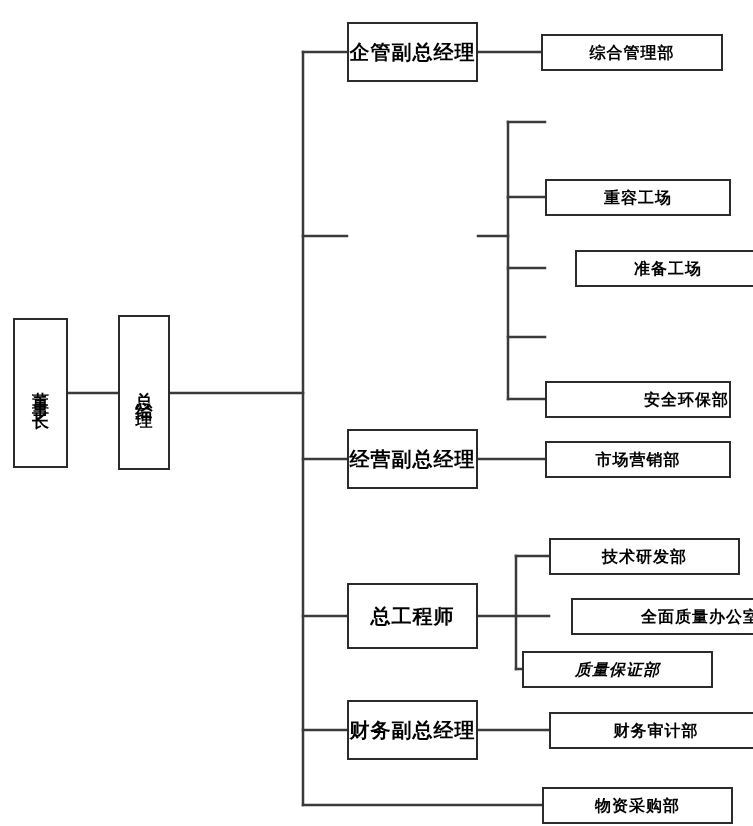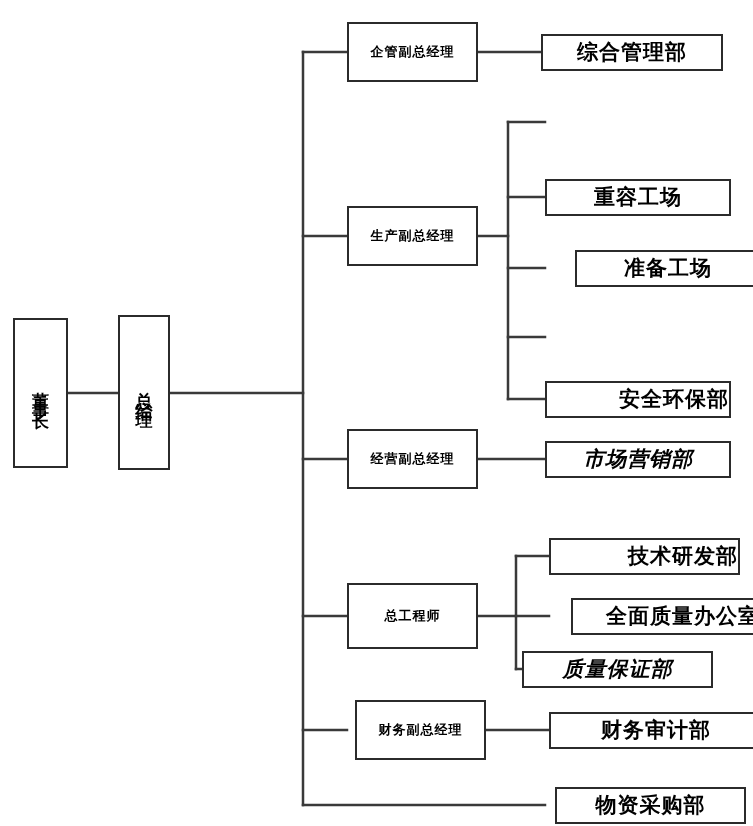--- a/index.html
+++ b/index.html
@@ -46,22 +46,22 @@
     writing-mode: vertical-rl;
     text-orientation: upright;
   }
   .node.vertical .label {
     writing-mode: vertical-rl;
     text-orientation: upright;
     letter-spacing: 10px;
     line-height: 1;
   }
   .lvl0 { font-size: 17px; }
-  .lvl1 { font-size: 13px; }
-  .lvl2 { font-size: 21px; }
+  .lvl1 { font-size: 20px; }
+  .lvl2 { font-size: 16px; }
 </style>
 </head>
 <body>
 
 <div id="chart-root">
 
   <svg id="connectors" viewBox="0 0 753 826" xmlns="http://www.w3.org/2000/svg">
     <g stroke="#3a3a3a" stroke-width="2.5" fill="none" stroke-linecap="square">
 
       <line x1="68" y1="393" x2="118" y2="393"></line>
@@ -105,33 +105,30 @@
   </div>
 
   <div class="node vertical lvl0" style="left:118px; top:315px; width:52px; height:155px;">
     <span class="label">总经理</span>
   </div>
 
   <div class="node lvl1" style="left:347px; top:22px; width:131px; height:60px;">
     <span class="label">企管副总经理</span>
   </div>
 
-  <div class="node lvl1" style="left:347px; top:206px; width:131px; height:60px;">
-    <span class="label">生产副总经理</span>
-  </div>
 
   <div class="node lvl1" style="left:347px; top:429px; width:131px; height:60px;">
     <span class="label">经营副总经理</span>
   </div>
 
   <div class="node lvl1" style="left:347px; top:583px; width:131px; height:66px;">
     <span class="label">总工程师</span>
   </div>
 
-  <div class="node lvl1" style="left:347px; top:700px; width:131px; height:60px;margin-left:8px;">
+  <div class="node lvl1" style="left:347px; top:700px; width:131px; height:60px;">
     <span class="label">财务副总经理</span>
   </div>
 
   <div class="node lvl2" style="left:541px; top:34px; width:182px; height:37px;">
     <span class="label">综合管理部</span>
   </div>
 
 
   <div class="node lvl2" style="left:545px; top:179px; width:186px; height:37px;text-align:right;">
     <span class="label">重容工场</span>
@@ -139,37 +136,37 @@
 
   <div class="node lvl2" style="left:575px; top:250px; width:186px; height:37px;">
     <span class="label">准备工场</span>
   </div>
 
 
   <div class="node lvl2" style="left:545px; top:381px; width:186px; height:37px;justify-content:flex-end;">
     <span class="label">安全环保部</span>
   </div>
 
-  <div class="node lvl2" style="left:545px; top:441px; width:186px; height:37px;font-style:italic;">
+  <div class="node lvl2" style="left:545px; top:441px; width:186px; height:37px;">
     <span class="label">市场营销部</span>
   </div>
 
-  <div class="node lvl2" style="left:549px; top:538px; width:191px; height:37px;justify-content:flex-end;">
+  <div class="node lvl2" style="left:549px; top:538px; width:191px; height:37px;">
     <span class="label">技术研发部</span>
   </div>
 
   <div class="node lvl2" style="left:571px; top:598px; width:191px; height:37px;justify-content:flex-end;">
     <span class="label">全面质量办公室</span>
   </div>
 
   <div class="node lvl2" style="left:522px; top:651px; width:191px; height:37px;font-style:italic;">
     <span class="label">质量保证部</span>
   </div>
 
   <div class="node lvl2" style="left:549px; top:712px; width:214px; height:37px;">
     <span class="label">财务审计部</span>
   </div>
 
-  <div class="node lvl2" style="left:555px; top:787px; width:191px; height:37px;align-items:center;">
+  <div class="node lvl2" style="left:542px; top:787px; width:191px; height:37px;align-items:center;">
     <span class="label">物资采购部</span>
   </div>
 
 </div>
 
 </body></html>

